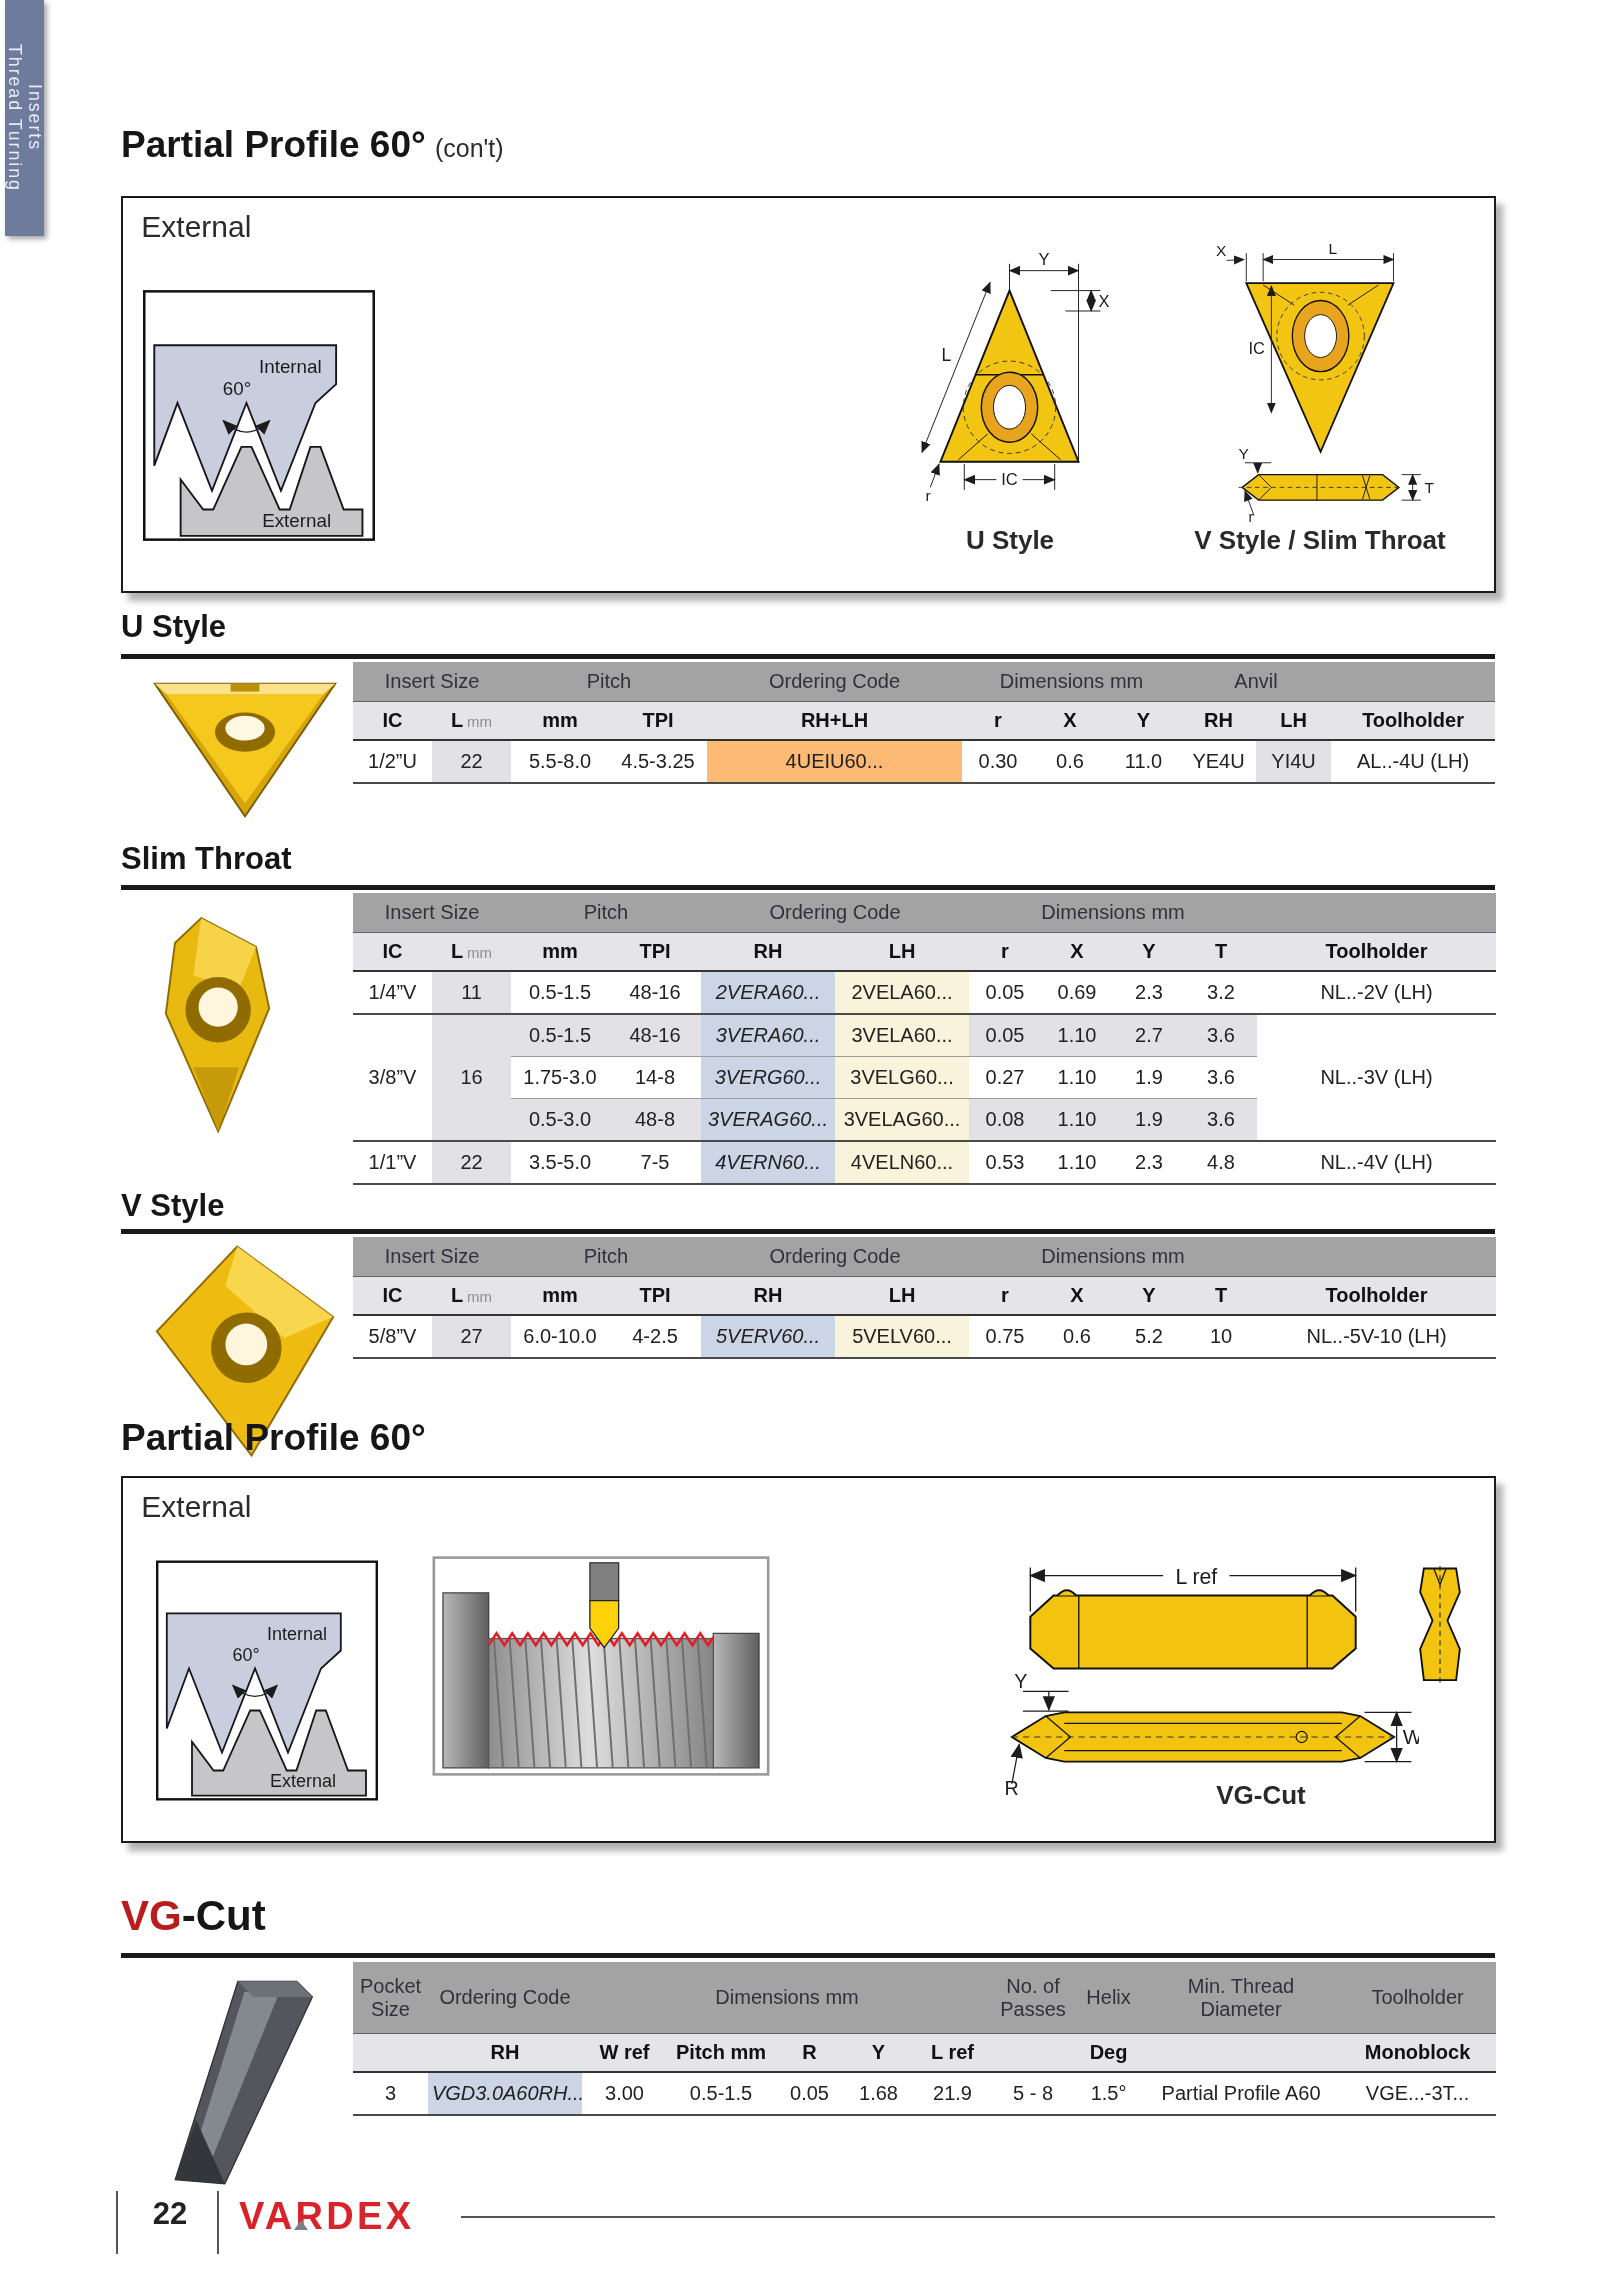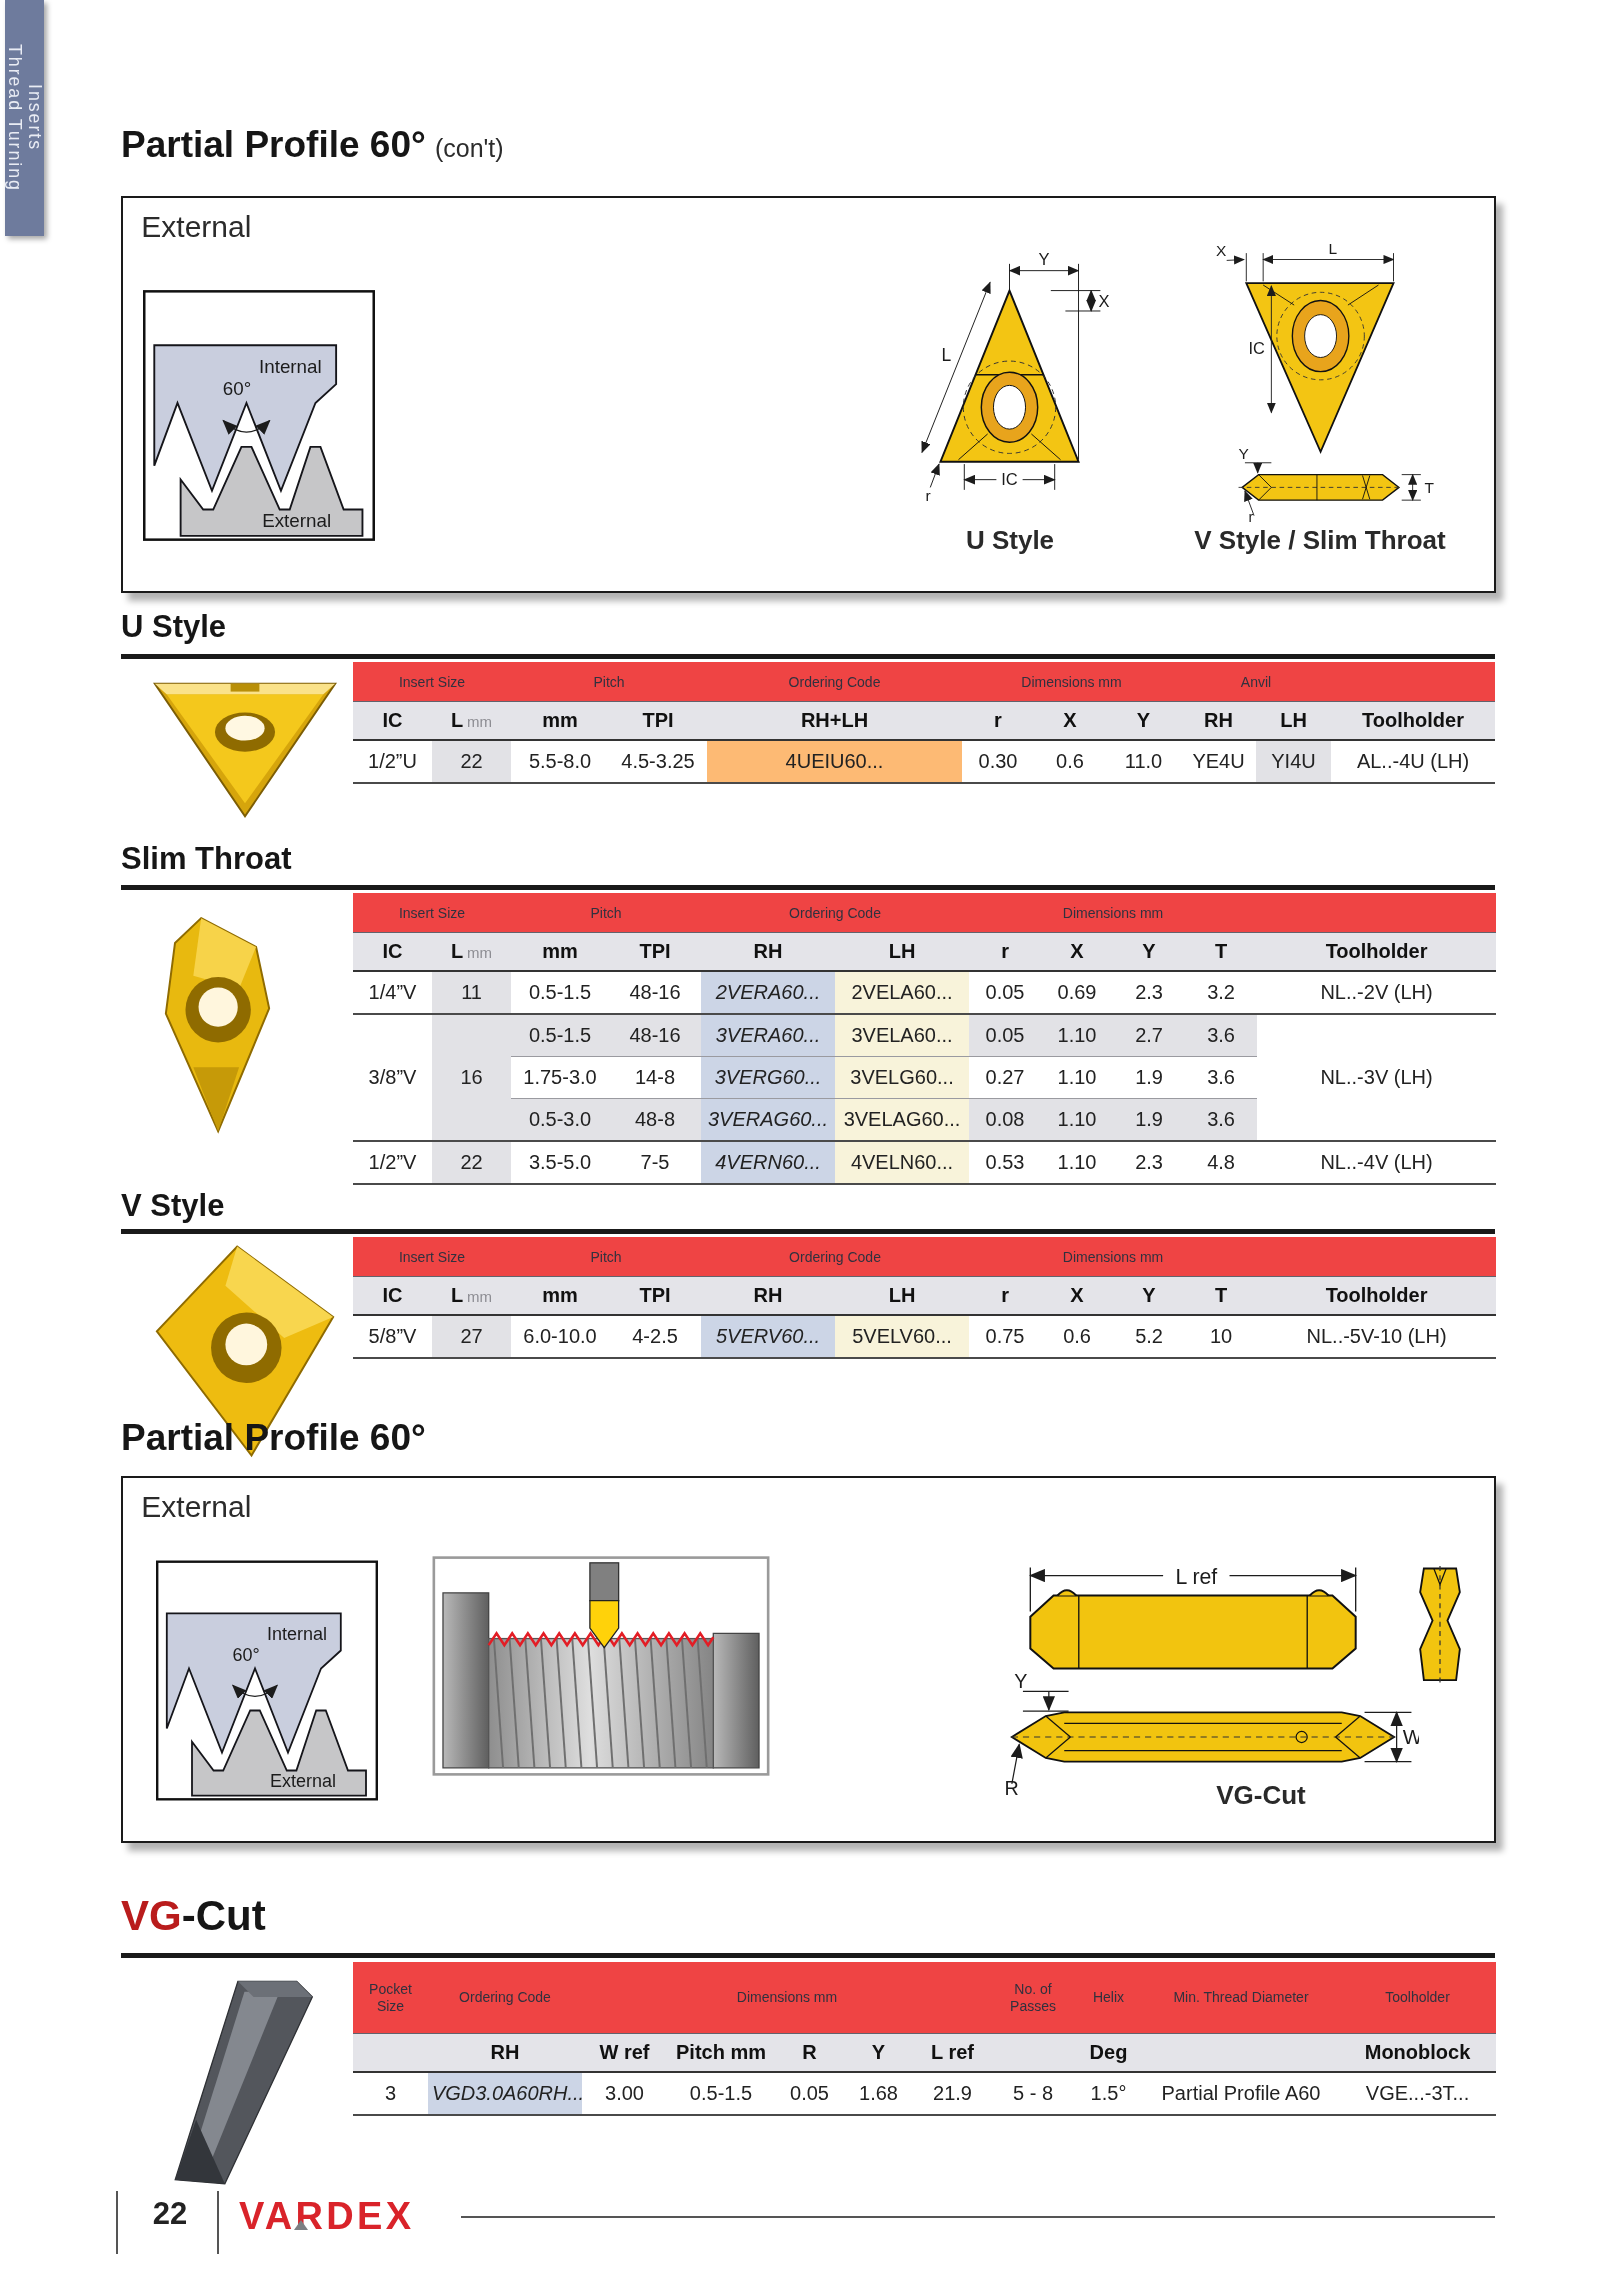--- a/index.html
+++ b/index.html
@@ -23,21 +23,21 @@
           box-shadow:6.5px 7.9px 6.5px rgba(0,0,0,.3);}
   .box1{top:196px;height:393px;}
   .box2{top:1476px;height:363px;}
   .ext-label{position:absolute;left:18.3px;top:11.8px;font-size:30px;color:#2b2b2b;}
   .abs{position:absolute;}
   .cap{position:absolute;text-align:center;font-size:26px;font-weight:600;color:#2a2a2a;}
   
   .dtable{position:absolute;border-collapse:collapse;table-layout:fixed;background:#fff;
           border-bottom:2px solid #4a4a4a;}
   .dtable th,.dtable td{padding:0 3.9px;text-align:center;vertical-align:middle;overflow:hidden;}
-  .ghead th{background:#ef4444;color:#31313e;font-weight:normal;font-size:14px;height:39px;
+  .ghead th{background:#a3a3a3;color:#31313e;font-weight:normal;font-size:20px;height:39px;
             border-bottom:1.3px solid #62626c;}
   .vg .ghead th{height:71px;line-height:1.15;}
   .shead th{background:#e4e4e9;color:#111;font-weight:bold;font-size:20px;height:37px;
             border-bottom:2.6px solid #333;}
   .dtable tbody td{font-size:20px;color:#222;height:41px;}
   .unit{font-size:15px;color:#8d8d93;font-weight:normal;margin-left:3.9px;}
   tr.sep>td{border-top:2px solid #4a4a4a;}
   tr.thin>td{border-top:1.3px solid #9a9aa0;}
   .c-gray{background:#e2e2e6;}
   .c-pink{background:#fdba74;}
@@ -307,21 +307,21 @@
         <td class="c-gray">0.5-3.0</td>
         <td class="c-gray">48-8</td>
         <td class="c-blue">3VERAG60...</td>
         <td class="c-cream">3VELAG60...</td>
         <td class="c-gray">0.08</td>
         <td class="c-gray">1.10</td>
         <td class="c-gray">1.9</td>
         <td class="c-gray">3.6</td>
       </tr>
       <tr class="sep">
-        <td>1/2”V</td>
+        <td>1/1”V</td>
         <td class="c-gray">22</td>
         <td>3.5-5.0</td>
         <td>7-5</td>
         <td class="c-blue">4VERN60...</td>
         <td class="c-cream">4VELN60...</td>
         <td>0.53</td>
         <td>1.10</td>
         <td>2.3</td>
         <td>4.8</td>
         <td>NL..-4V (LH)</td>

